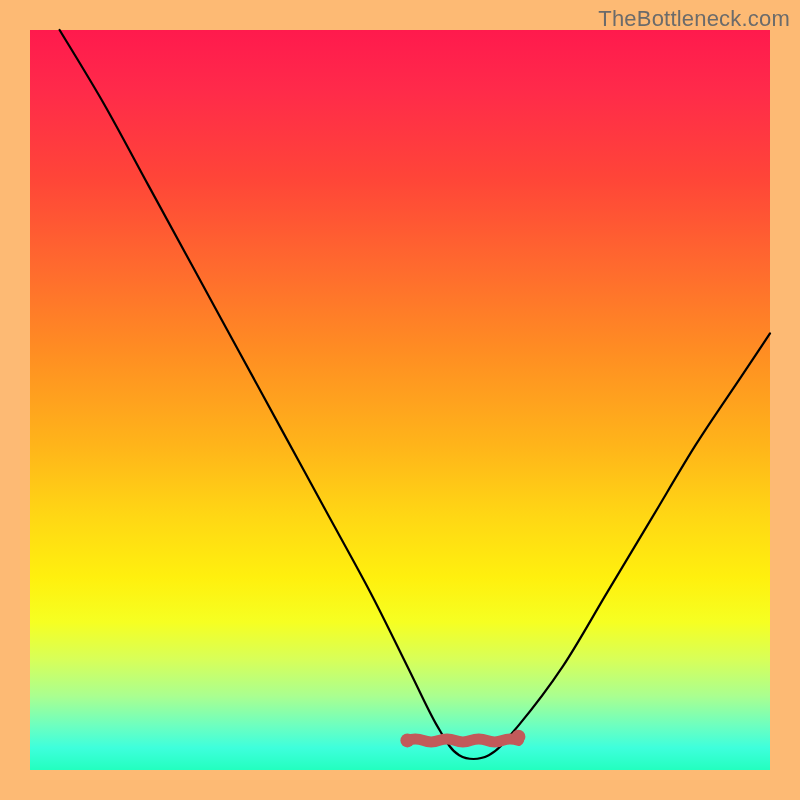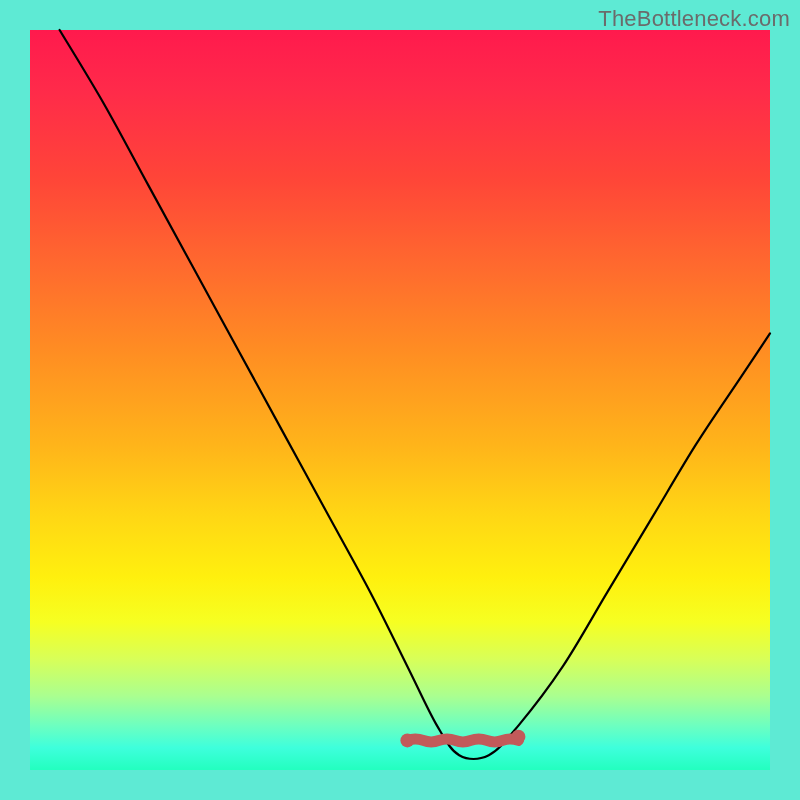--- a/index.html
+++ b/index.html
@@ -8,21 +8,21 @@
     width: 800px;
     height: 800px;
     background: #000;
     overflow: hidden;
     font-family: Arial, Helvetica, sans-serif;
   }
   .frame {
     position: relative;
     width: 800px;
     height: 800px;
-    background: #5eead4;
+    background: #fdba74;
   }
   .plot-area {
     position: absolute;
     left: 30px;
     top: 30px;
     width: 740px;
     height: 740px;
     background: linear-gradient(to bottom,
       #ff1a4d 0%,
       #ff2a4a 8%,

